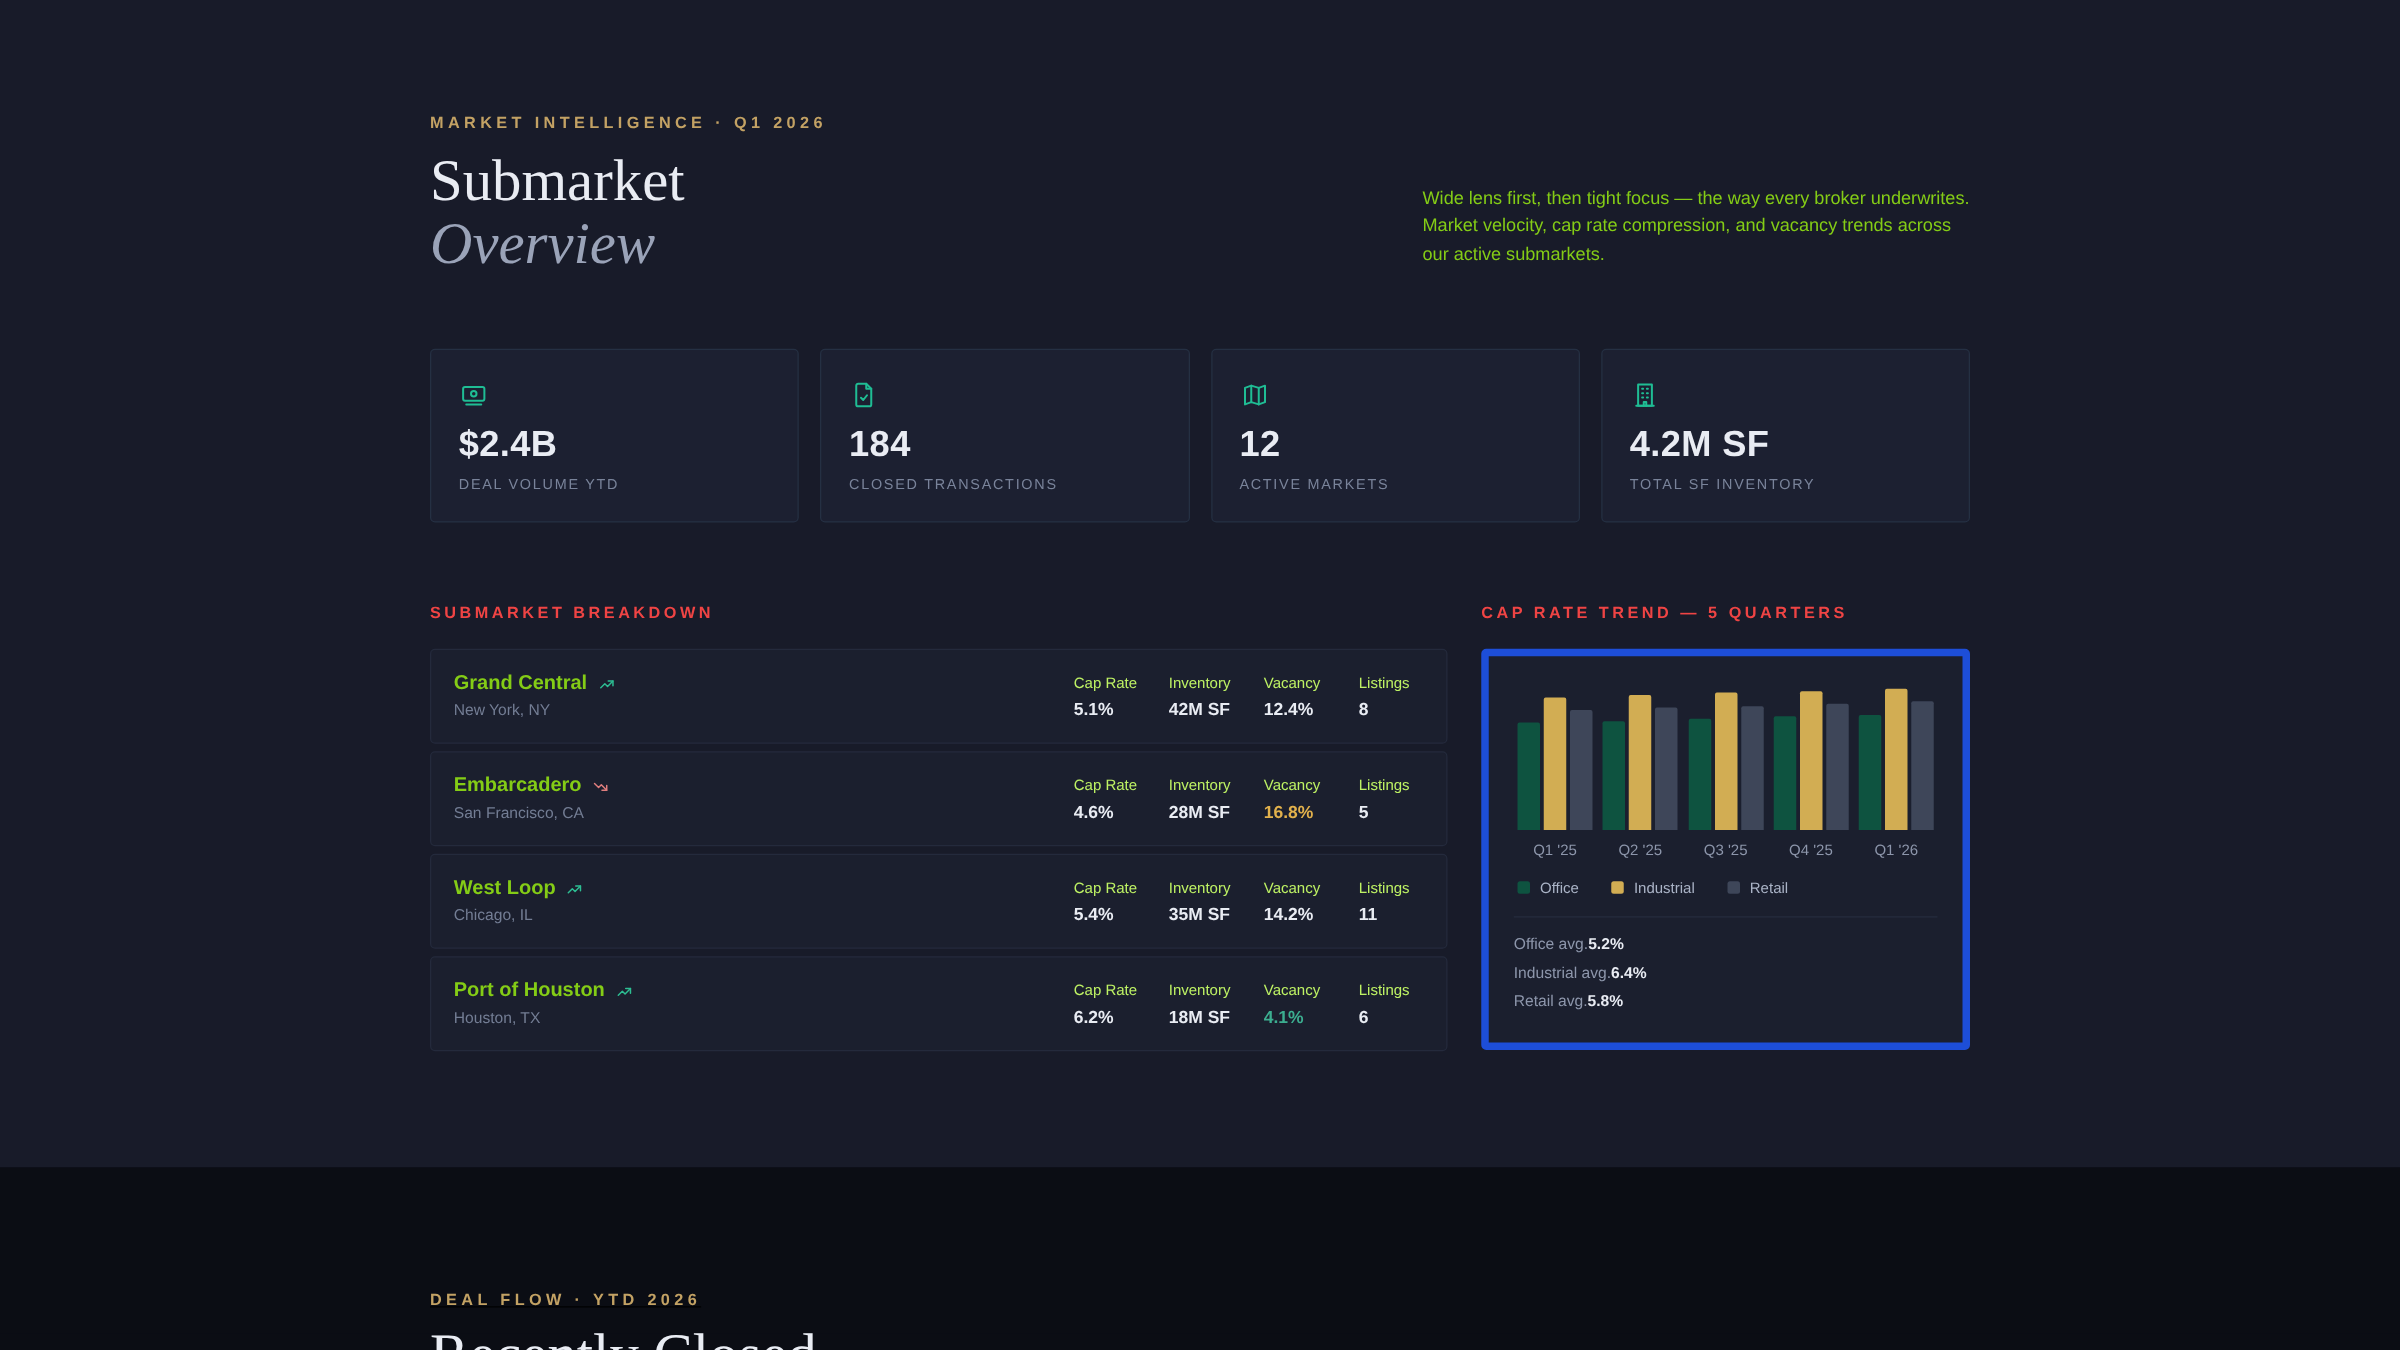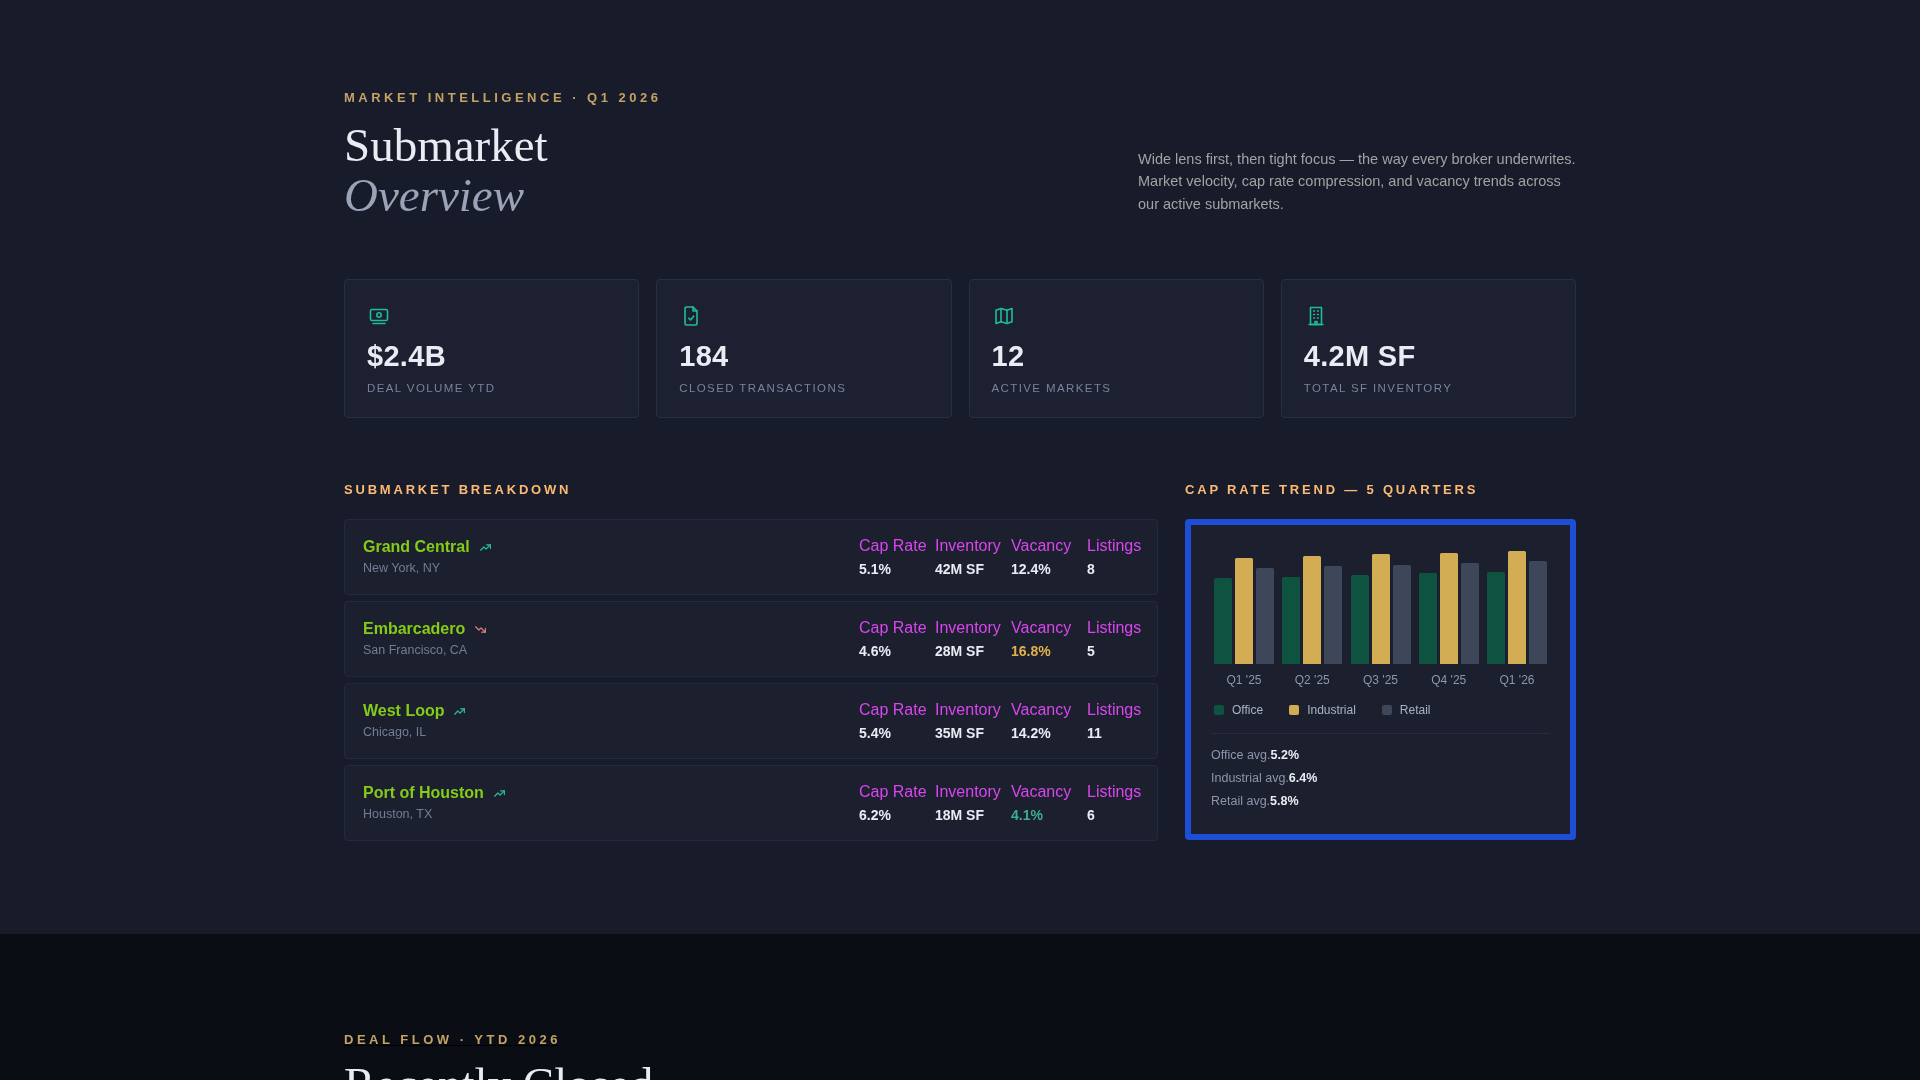--- a/index.html
+++ b/index.html
@@ -13,51 +13,51 @@
 
   
   .main-band{background:#181b29;height:934px;}
   .header-row{display:flex;justify-content:space-between;padding-top:90px;}
   .kicker{
     font-size:13px;font-weight:700;letter-spacing:3.5px;color:#c3a264;
   }
   .page-title{margin-top:16px;font-family:"Liberation Serif", serif;font-weight:400;
     font-size:47px;line-height:1.06;color:#e9ecf3;}
   .page-title .line2{font-style:italic;color:#9aa3b8;}
-  .intro{width:438px;margin-top:58px;font-size:14.5px;line-height:1.55;color:#a3a3a3;}
+  .intro{width:438px;margin-top:58px;font-size:14.5px;line-height:1.55;color:#84cc16;}
 
   
   .stats-row{display:flex;gap:17px;margin-top:58px;}
   .stat-card{
     flex:1;height:139px;background:#1c2031;border:1px solid #253043;
     border-radius:4px;padding:24px 22px;box-sizing:border-box;
   }
   .stat-icon{color:#1fbd94;}
   .stat-icon svg{display:block;}
   .stat-value{margin-top:12px;font-size:29px;font-weight:700;color:#e9ecf3;letter-spacing:.3px;}
   .stat-label{margin-top:9px;font-size:11.5px;font-weight:400;letter-spacing:1.4px;color:#79839a;}
 
   
   .content-row{display:flex;gap:27px;margin-top:64px;}
   .col-left{width:814px;}
   .col-right{width:391px;}
-  .section-title{font-size:13px;font-weight:700;letter-spacing:2.8px;color:#fdba74;margin-bottom:22px;}
+  .section-title{font-size:13px;font-weight:700;letter-spacing:2.8px;color:#ef4444;margin-bottom:22px;}
 
   .sub-row{
     height:76px;background:#1b1f2e;border:1px solid #242a3c;border-radius:4px;
     margin-bottom:6px;box-sizing:border-box;
     display:grid;grid-template-columns:1fr 76px 76px 76px 54px;
     align-items:center;padding:0 16px 0 18px;cursor:default;
   }
   .sub-name{font-size:16px;font-weight:700;color:#84cc16;display:flex;align-items:center;}
   .trend{margin-left:9px;display:inline-flex;}
   .trend.up{color:#2dbd92;}
   .trend.down{color:#e07e7e;}
   .sub-city{font-size:12.5px;color:#737d94;margin-top:5px;}
-  .cell-label{font-size:16px;color:#d946ef;}
+  .cell-label{font-size:12px;color:#bef264;}
   .cell-value{font-size:14px;font-weight:700;color:#e9ecf3;margin-top:6px;}
   .cell-value.tone-warn{color:#e2b14c;}
   .cell-value.tone-good{color:#3cae90;}
 
   
   .chart-panel{
     background:#1b1f2e;border:6px solid #1d4ed8;border-radius:4px;
     padding:20px;box-sizing:border-box;height:321px;
   }
   .plot{height:119px;display:flex;justify-content:space-between;align-items:flex-end;padding:0 3px;}

